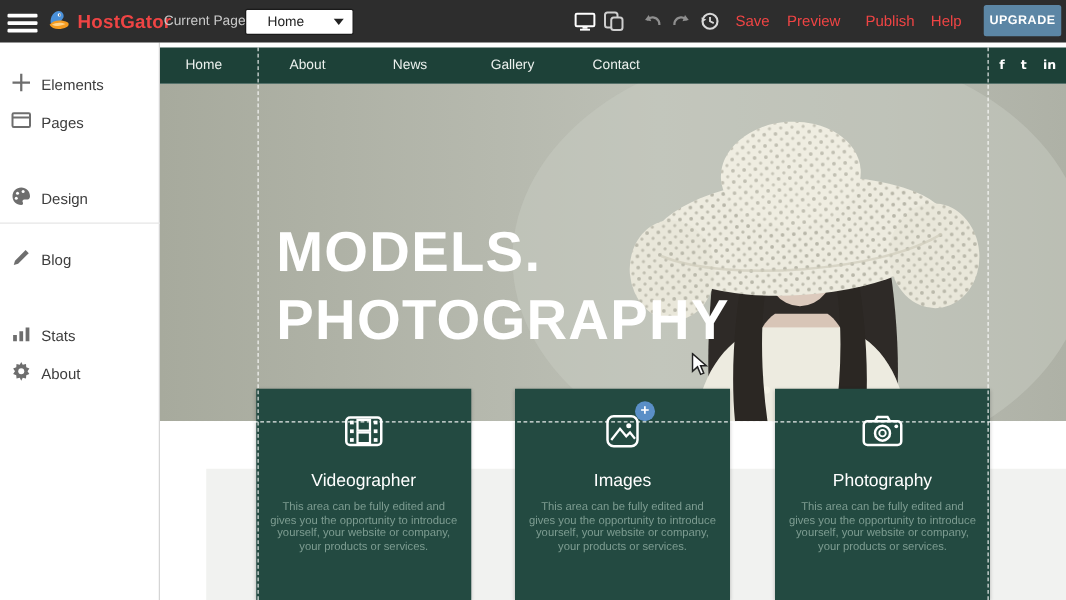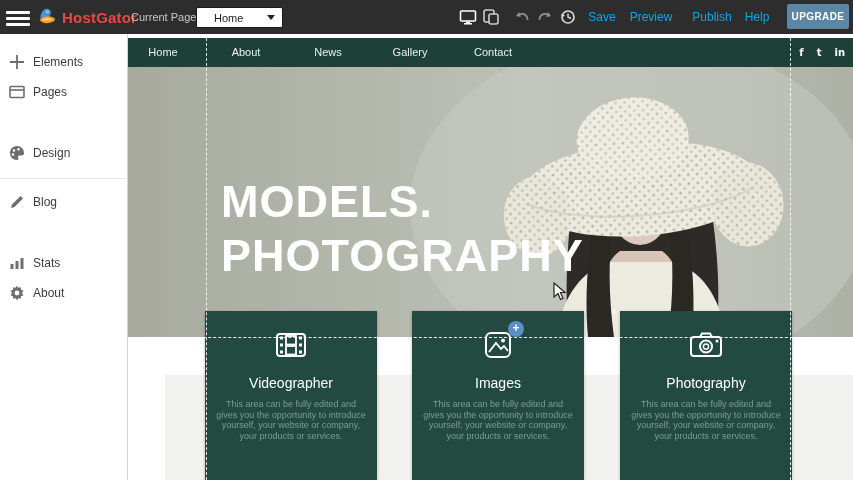--- a/index.html
+++ b/index.html
@@ -14,29 +14,29 @@
   .brand { position:absolute; left:36px; top:5px; height:24px; display:flex; align-items:center; }
   .brand svg { width:22px; height:22px; }
   .brand-name { color:#ef4444; font-size:15px; font-weight:bold; margin-left:4px; letter-spacing:.2px; }
   .curpage-label { position:absolute; left:131px; top:11px; font-size:11px; color:#c9c9c9; }
   .page-dropdown { position:absolute; left:196px; top:7px; width:87px; height:21px; background:#fff;
     border-radius:2px; border:1px solid #1a1a1a; display:flex; align-items:center; cursor:pointer; }
   .page-dropdown .val { font-size:11px; color:#222; padding-left:17px; flex:1; }
   .page-dropdown .caret { width:0; height:0; border-left:4px solid transparent; border-right:4px solid transparent;
     border-top:5px solid #222; margin-right:7px; }
   .tb-icon { position:absolute; top:8px; width:18px; height:18px; cursor:pointer; }
-  .tb-txtbtn { position:absolute; top:10px; transform:translateX(-50%); font-size:12px; color:#0ea5e9; cursor:pointer; }
+  .tb-txtbtn { position:absolute; top:10px; transform:translateX(-50%); font-size:12px; color:#ef4444; cursor:pointer; }
   .upgrade-btn { position:absolute; left:787px; top:4px; width:62px; height:25px; background:#5c86a5;
     color:#fff; font-size:10px; font-weight:bold; border:none; border-radius:2px; letter-spacing:.4px; cursor:pointer;
     display:flex; align-items:center; justify-content:center; }
 
   
   .sidebar { position:absolute; left:0; top:34px; width:128px; height:446px; background:#fff;
     border-right:1px solid #d5d5d5; z-index:40; }
-  .sb-item { position:absolute; left:0; width:128px; height:26px; display:flex; align-items:center; cursor:pointer; }
+  .sb-item { position:absolute; left:0; width:128px; height:26px; display:flex; align-items:flex-end; cursor:pointer; }
   .sb-item .sb-ic { width:18px; height:18px; margin-left:8px; flex:none; }
   .sb-item .sb-label { font-size:12px; color:#3d3d3d; margin-left:7px; }
   .sb-divider { position:absolute; left:0; top:144px; width:128px; height:1px; background:#e6e6e6; }
 
   
   .site { position:absolute; left:128px; top:34px; width:725px; height:446px; background:#fff; overflow:hidden; }
   .site-nav { position:absolute; left:0; top:4px; width:725px; height:29px; background:#1d4138; }
   .nav-item { position:absolute; top:0; height:29px; line-height:29px; transform:translateX(-50%);
     color:#ecf1ee; font-size:11px; cursor:pointer; }
   .social { position:absolute; right:6px; top:0; height:29px; display:flex; align-items:center; gap:13px; padding-right:2px; }

